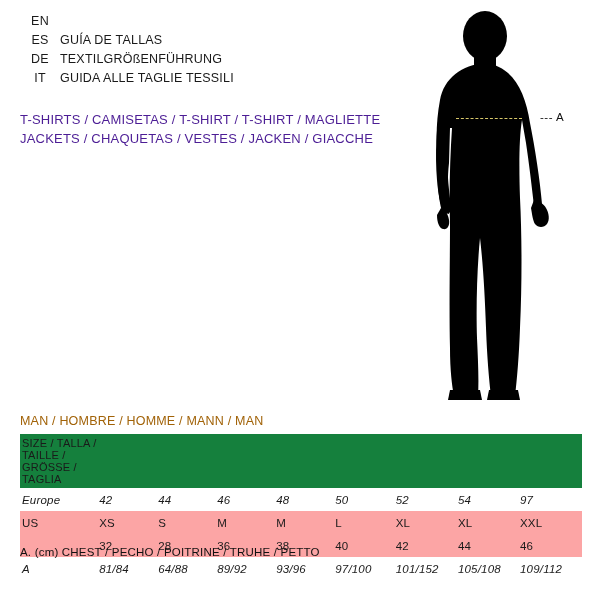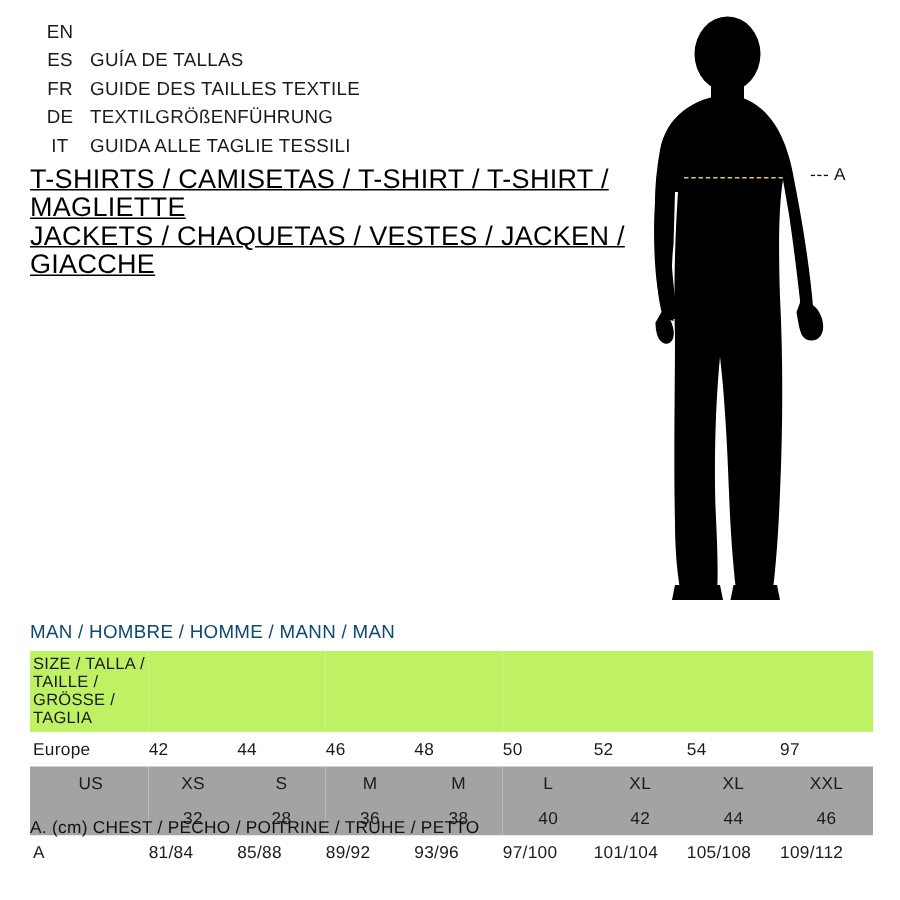--- a/index.html
+++ b/index.html
@@ -46,25 +46,24 @@
   }
 
   
   .cat-block {
     position: absolute;
     left: 20px;
     top: 110px;
     width: 420px;
   }
   .cat-row {
-    font-size: 18px;
+    font-size: 13px;
     line-height: 19px;
     letter-spacing: 0.2px;
-    color: #000000;
-    text-decoration: underline;
+    color: #4c1d95;
   }
 
   
   .figure {
     position: absolute;
     left: 400px;
     top: 8px;
     width: 185px;
     height: 400px;
   }
@@ -92,46 +91,46 @@
   
   .table-wrap {
     position: absolute;
     left: 20px;
     top: 414px;
     width: 562px;
   }
   .man-title {
     font-size: 12.5px;
     letter-spacing: 0.2px;
-    color: #0c4a6e;
+    color: #a16207;
     padding-bottom: 6px;
   }
   table.size-table {
     border-collapse: collapse;
     width: 562px;
     font-size: 11.5px;
     color: #1a1a1a;
   }
   table.size-table td {
     padding: 3px 0 3px 0;
     height: 17px;
     vertical-align: middle;
     letter-spacing: 0.2px;
   }
   tr.head-row td {
-    background: #bef264;
+    background: #15803d;
     font-size: 11px;
     letter-spacing: 0.2px;
   }
   tr.shade td {
-    background: #a3a3a3;
-    text-align: center;
+    background: #fca5a5;
   }
   tr.plain td {
     background: #ffffff;
+    font-style: italic;
   }
   .c-label {
     width: 86px;
     padding-left: 2px !important;
   }
   .c-val {
     width: 68px;
   }
   .foot-note {
     position: absolute;
@@ -147,24 +146,20 @@
 
 <div class="page">
 
   <div class="lang-block">
     <div class="lang-row">
       <span class="lang-code">EN</span>
     </div>
     <div class="lang-row">
       <span class="lang-code">ES</span>
       <span class="lang-text">GUÍA DE TALLAS</span>
-    </div>
-    <div class="lang-row">
-      <span class="lang-code">FR</span>
-      <span class="lang-text">GUIDE DES TAILLES TEXTILE</span>
     </div>
     <div class="lang-row">
       <span class="lang-code">DE</span>
       <span class="lang-text">TEXTILGRÖßENFÜHRUNG</span>
     </div>
     <div class="lang-row">
       <span class="lang-code">IT</span>
       <span class="lang-text">GUIDA ALLE TAGLIE TESSILI</span>
     </div>
   </div>
@@ -275,25 +270,25 @@
           <td class="c-val">38</td>
           <td class="c-val">40</td>
           <td class="c-val">42</td>
           <td class="c-val">44</td>
           <td class="c-val">46</td>
         </tr>
 
         <tr class="plain">
           <td class="c-label">A</td>
           <td class="c-val">81/84</td>
-          <td class="c-val">85/88</td>
+          <td class="c-val">64/88</td>
           <td class="c-val">89/92</td>
           <td class="c-val">93/96</td>
           <td class="c-val">97/100</td>
-          <td class="c-val">101/104</td>
+          <td class="c-val">101/152</td>
           <td class="c-val">105/108</td>
           <td class="c-val">109/112</td>
         </tr>
       </tbody>
     </table>
   </div>
 
   <div class="foot-note">A. (cm) CHEST / PECHO / POITRINE / TRUHE / PETTO</div>
 
 </div>

